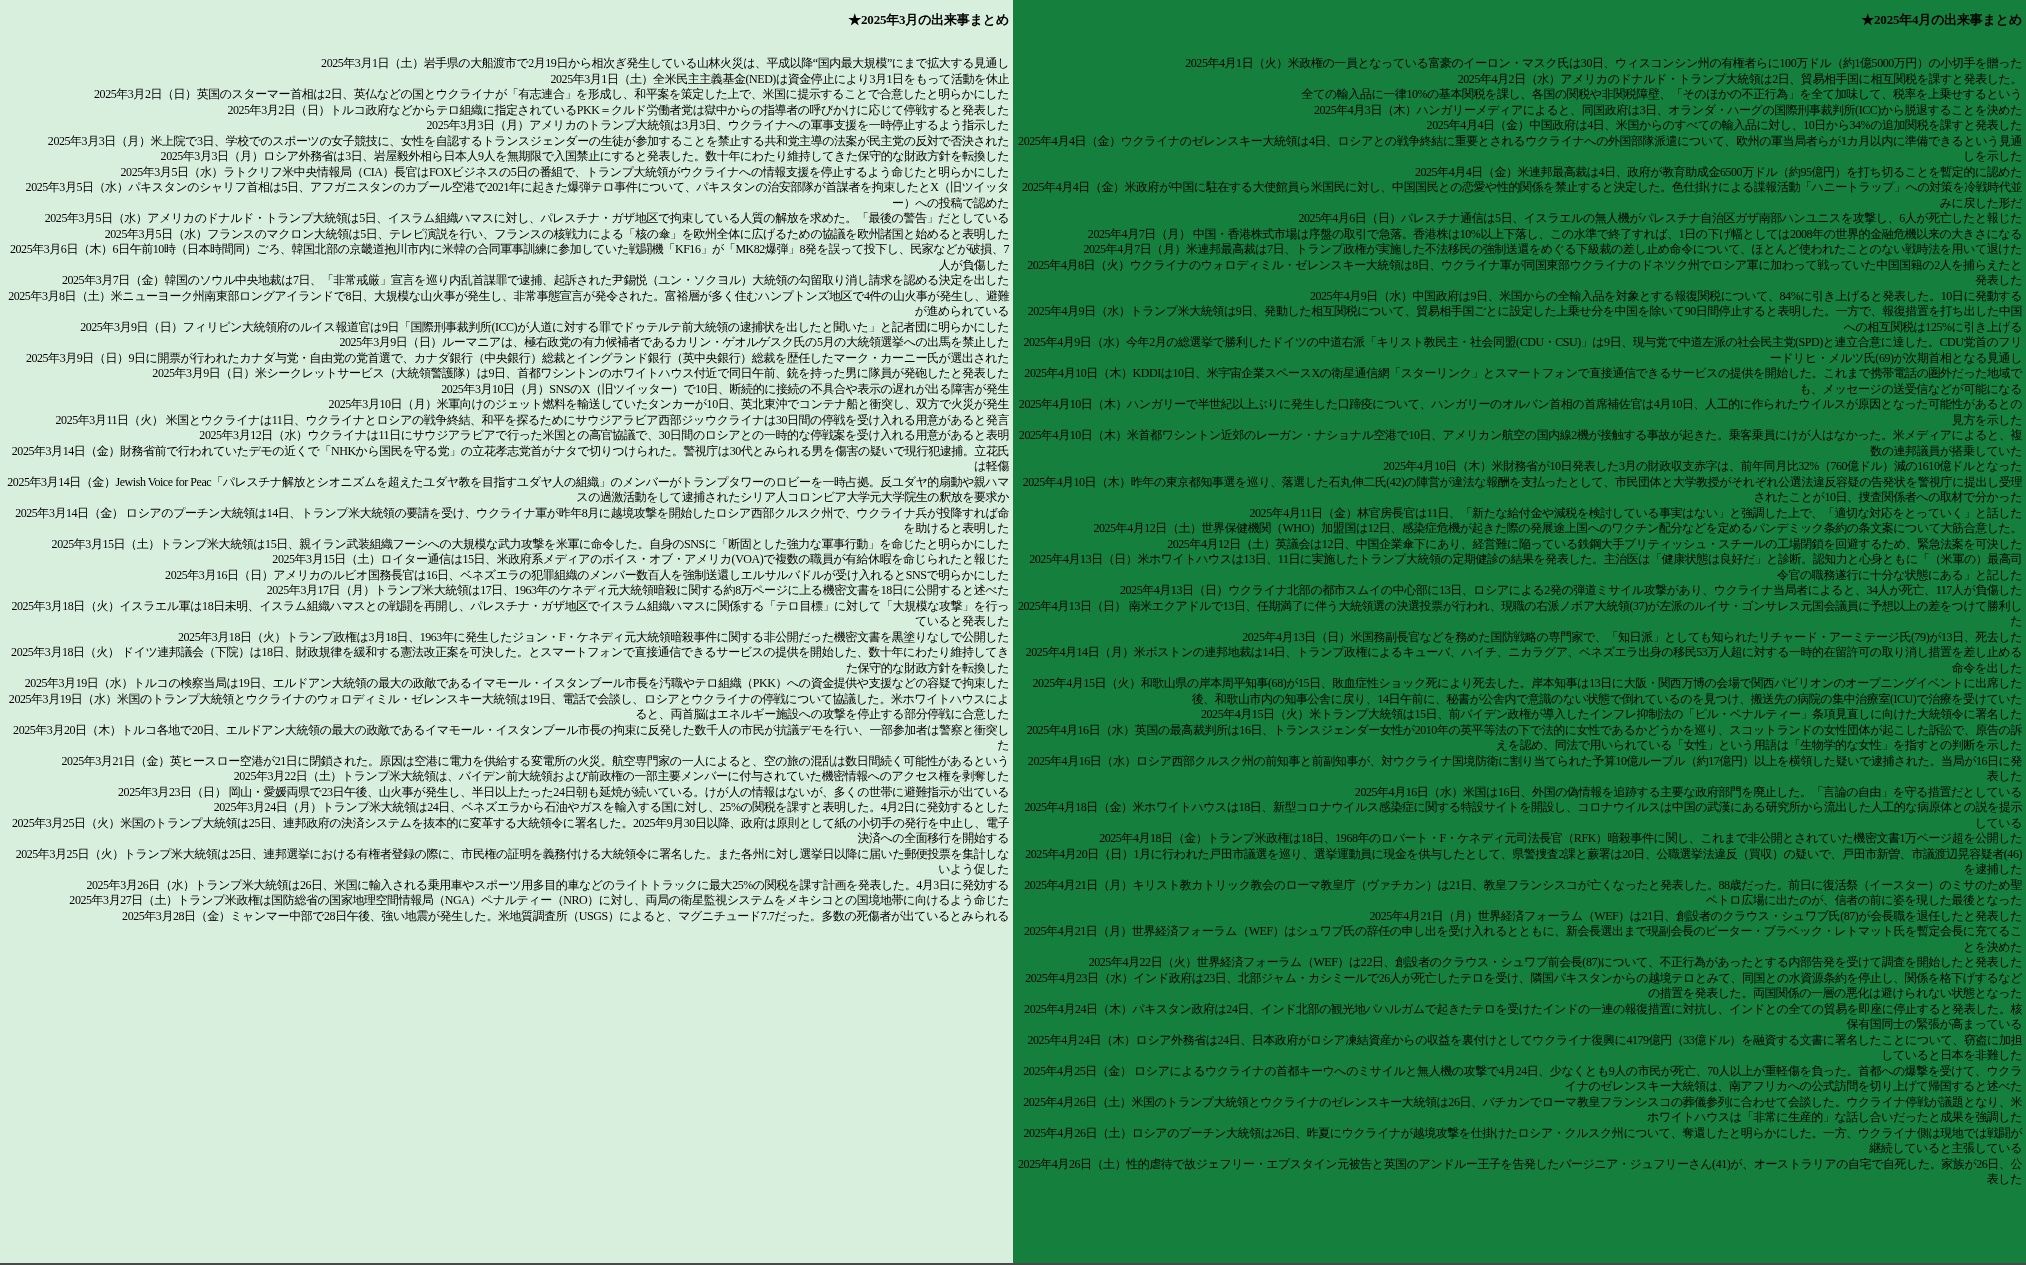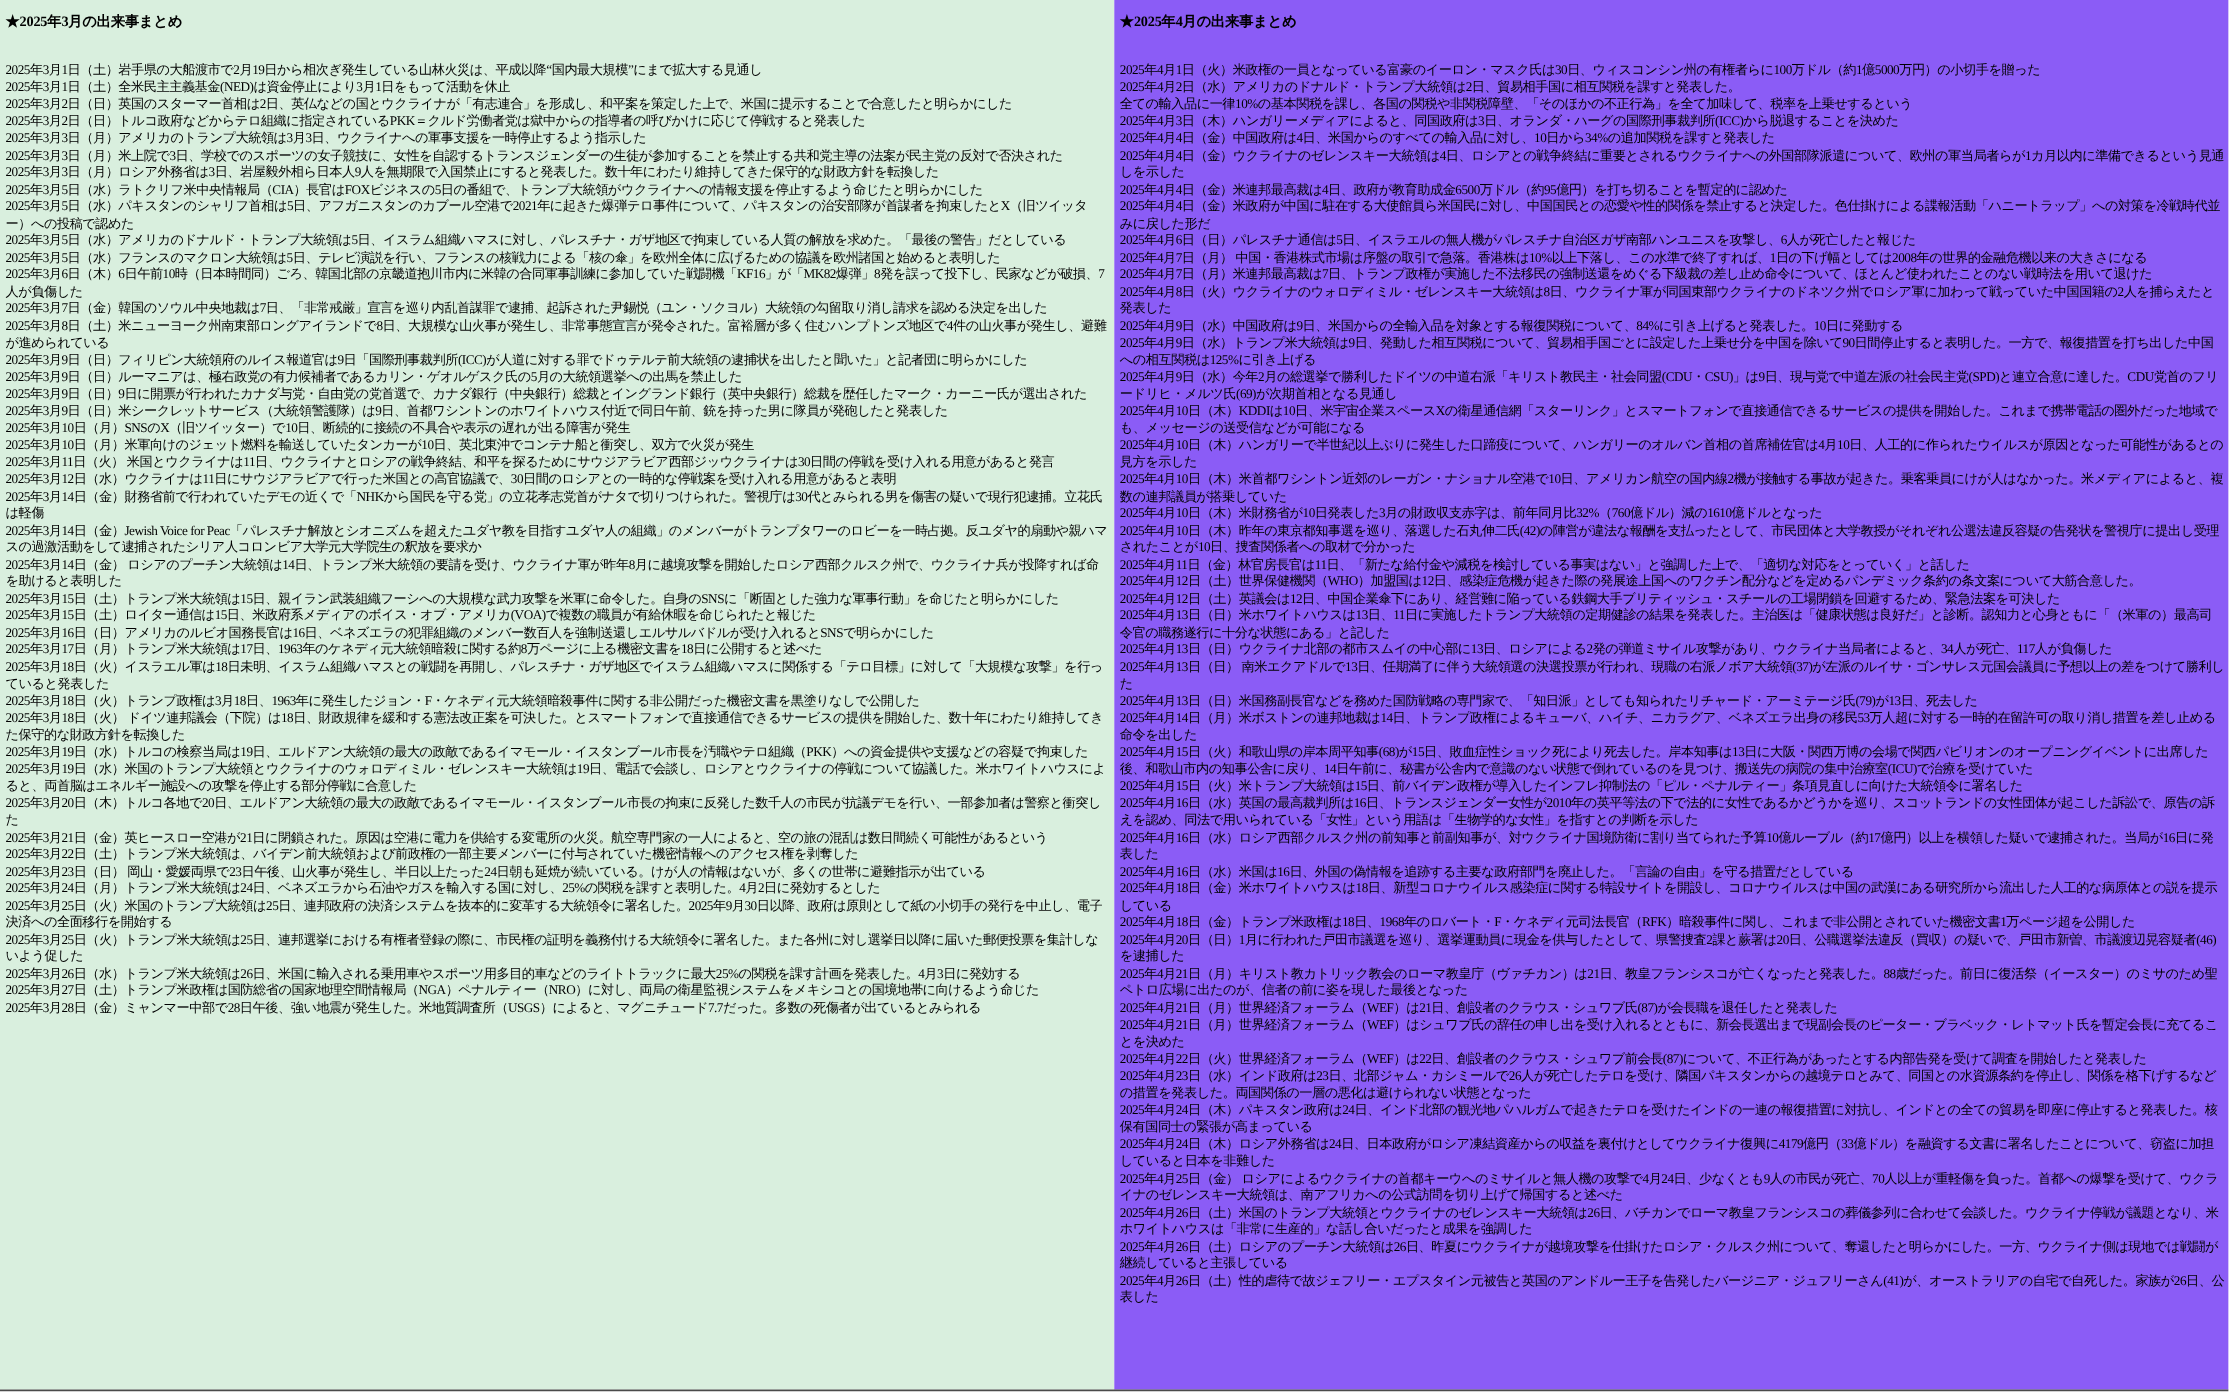--- a/index.html
+++ b/index.html
@@ -3,21 +3,21 @@
 <meta charset="utf-8">
 <style>
   html,body{margin:0;padding:0;}
   body{
     width:2026px;height:1265px;overflow:hidden;
     font-family:"Liberation Serif","DejaVu Serif",serif;
     color:#000;background:#fff;
   }
   .page{display:flex;width:2026px;height:1263px;border-bottom:2px solid #4a4a4a;}
   .panel{width:1013px;height:100%;box-sizing:border-box;overflow:hidden;}
-  .panel-inner{padding:8px 4px 0 5px;}
+  .panel-inner{padding:8px 4px 0 5px;text-align:right;}
   .panel-title{
     font-weight:bold;font-size:13px;line-height:16px;margin:4px 0 0 0;
     letter-spacing:-0.2px;
   }
   .title-gap{height:28px;}
   .event-line{
     font-size:12px;line-height:15.5px;letter-spacing:-0.45px;
     word-break:break-all;overflow-wrap:anywhere;
   }
 </style>
@@ -73,21 +73,21 @@
           <div class="event-line">2025年3月24日（月）トランプ米大統領は24日、ベネズエラから石油やガスを輸入する国に対し、25%の関税を課すと表明した。4月2日に発効するとした</div>
           <div class="event-line">2025年3月25日（火）米国のトランプ大統領は25日、連邦政府の決済システムを抜本的に変革する大統領令に署名した。2025年9月30日以降、政府は原則として紙の小切手の発行を中止し、電子決済への全面移行を開始する</div>
           <div class="event-line">2025年3月25日（火）トランプ米大統領は25日、連邦選挙における有権者登録の際に、市民権の証明を義務付ける大統領令に署名した。また各州に対し選挙日以降に届いた郵便投票を集計しないよう促した</div>
           <div class="event-line">2025年3月26日（水）トランプ米大統領は26日、米国に輸入される乗用車やスポーツ用多目的車などのライトトラックに最大25%の関税を課す計画を発表した。4月3日に発効する</div>
           <div class="event-line">2025年3月27日（土）トランプ米政権は国防総省の国家地理空間情報局（NGA）ペナルティー（NRO）に対し、両局の衛星監視システムをメキシコとの国境地帯に向けるよう命じた</div>
           <div class="event-line">2025年3月28日（金）ミャンマー中部で28日午後、強い地震が発生した。米地質調査所（USGS）によると、マグニチュード7.7だった。多数の死傷者が出ているとみられる</div>
         </div>
     </div>
   </div>
 
-  <div class="panel" style="background-color: #8b5cf6;">
+  <div class="panel" style="background-color: #15803d;">
     <div class="panel-inner">
       <div class="panel-title">★2025年4月の出来事まとめ</div>
       <div class="title-gap"></div>
       <div>
 
       <div class="event-line">2025年4月1日（火）米政権の一員となっている富豪のイーロン・マスク氏は30日、ウィスコンシン州の有権者らに100万ドル（約1億5000万円）の小切手を贈った</div>
           <div class="event-line">2025年4月2日（水）アメリカのドナルド・トランプ大統領は2日、貿易相手国に相互関税を課すと発表した。</div>
           <div class="event-line">全ての輸入品に一律10%の基本関税を課し、各国の関税や非関税障壁、「そのほかの不正行為」を全て加味して、税率を上乗せするという</div>
           <div class="event-line">2025年4月3日（木）ハンガリーメディアによると、同国政府は3日、オランダ・ハーグの国際刑事裁判所(ICC)から脱退することを決めた</div>
           <div class="event-line">2025年4月4日（金）中国政府は4日、米国からのすべての輸入品に対し、10日から34%の追加関税を課すと発表した</div>

